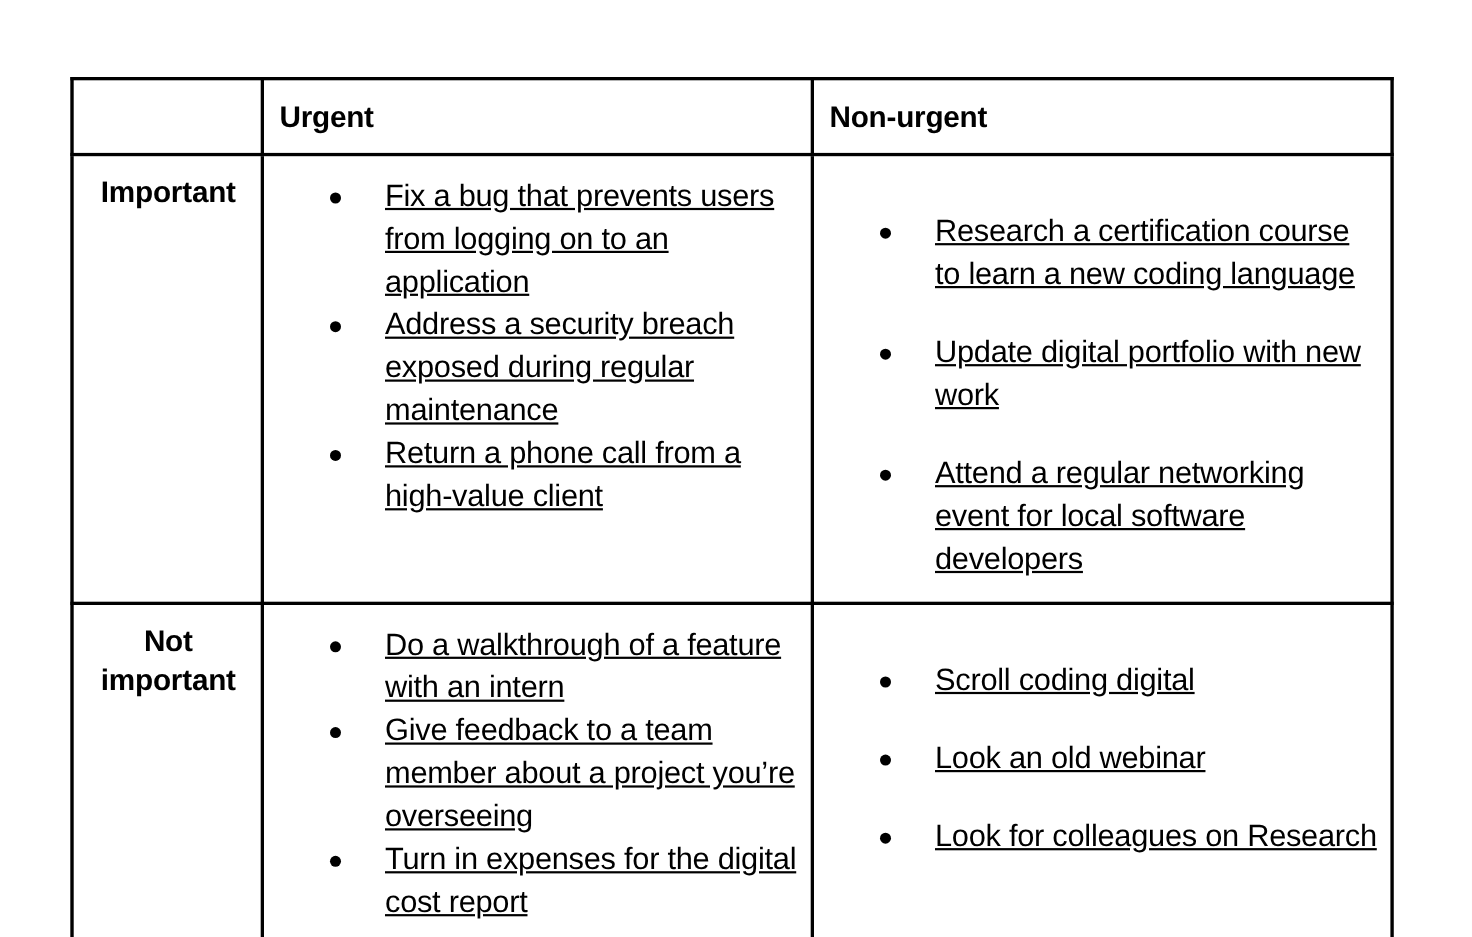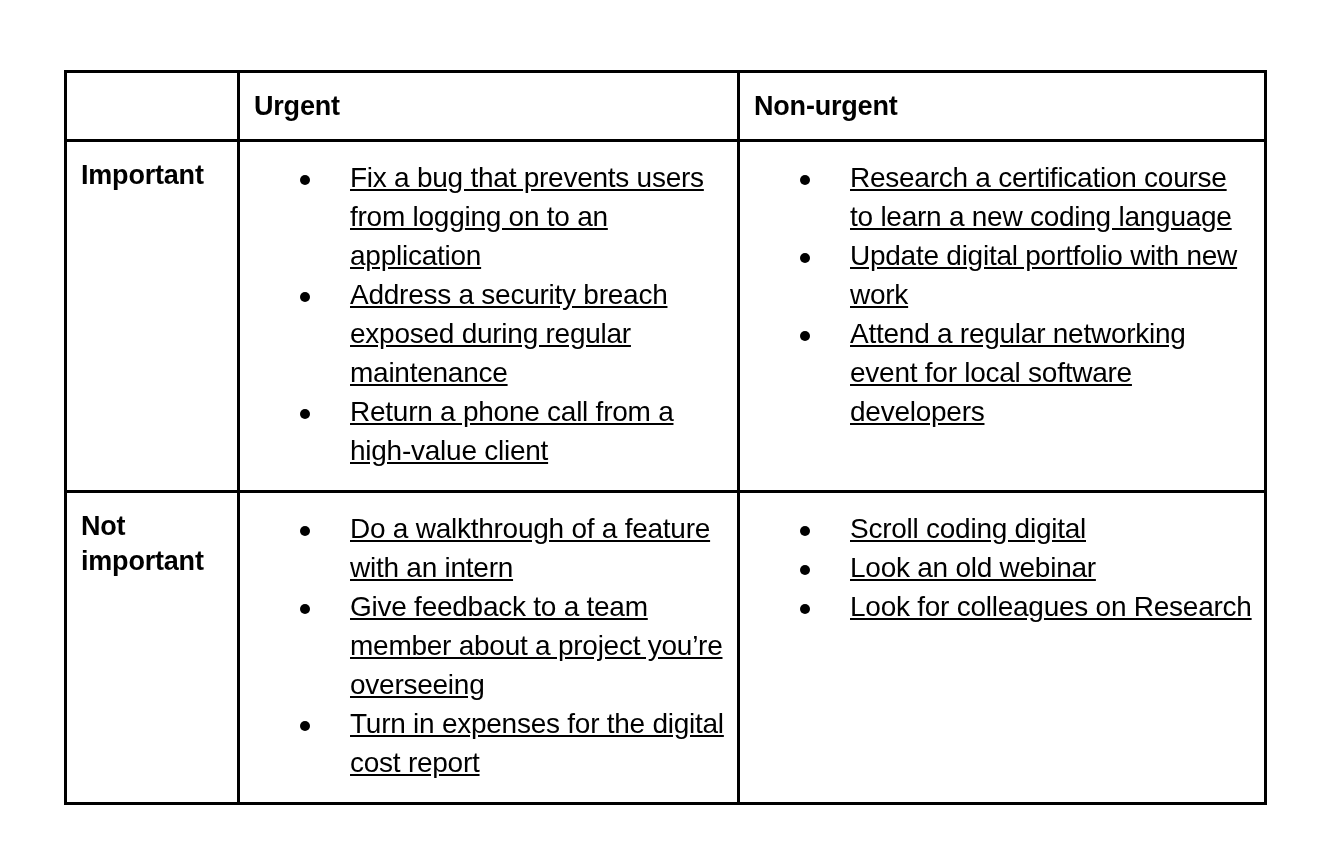--- a/index.html
+++ b/index.html
@@ -66,20 +66,21 @@
 
   
   .rowlabel-cell { }
   .rowlabel-text {
     display: block;
     font-size: 27px;
     font-weight: bold;
     line-height: 1.28;
     padding: 16px 12px 0 14px;
     letter-spacing: -0.2px;
+    text-align: center;
   }
 
   
   .list-cell { }
 
   .bullets {
     list-style: none;
     margin: 0;
     padding: 16px 10px 20px 0;
     text-decoration: underline;
@@ -99,21 +100,21 @@
     width: 10px;
     height: 10px;
     border-radius: 50%;
     background: #000000;
   }
   .bullets li .txt {
     display: block;
   }
 
   
-  .list-cell.right .bullets li { padding-left: 110px; }
+  .list-cell.right .bullets li { padding-left: 110px; margin-top: 32px; }
   .list-cell.right .bullets li .dot { left: 60px; }
 </style>
 </head>
 <body>
 
 <div class="page">
 
   <table class="matrix">
     <colgroup>
       <col class="c-label">

